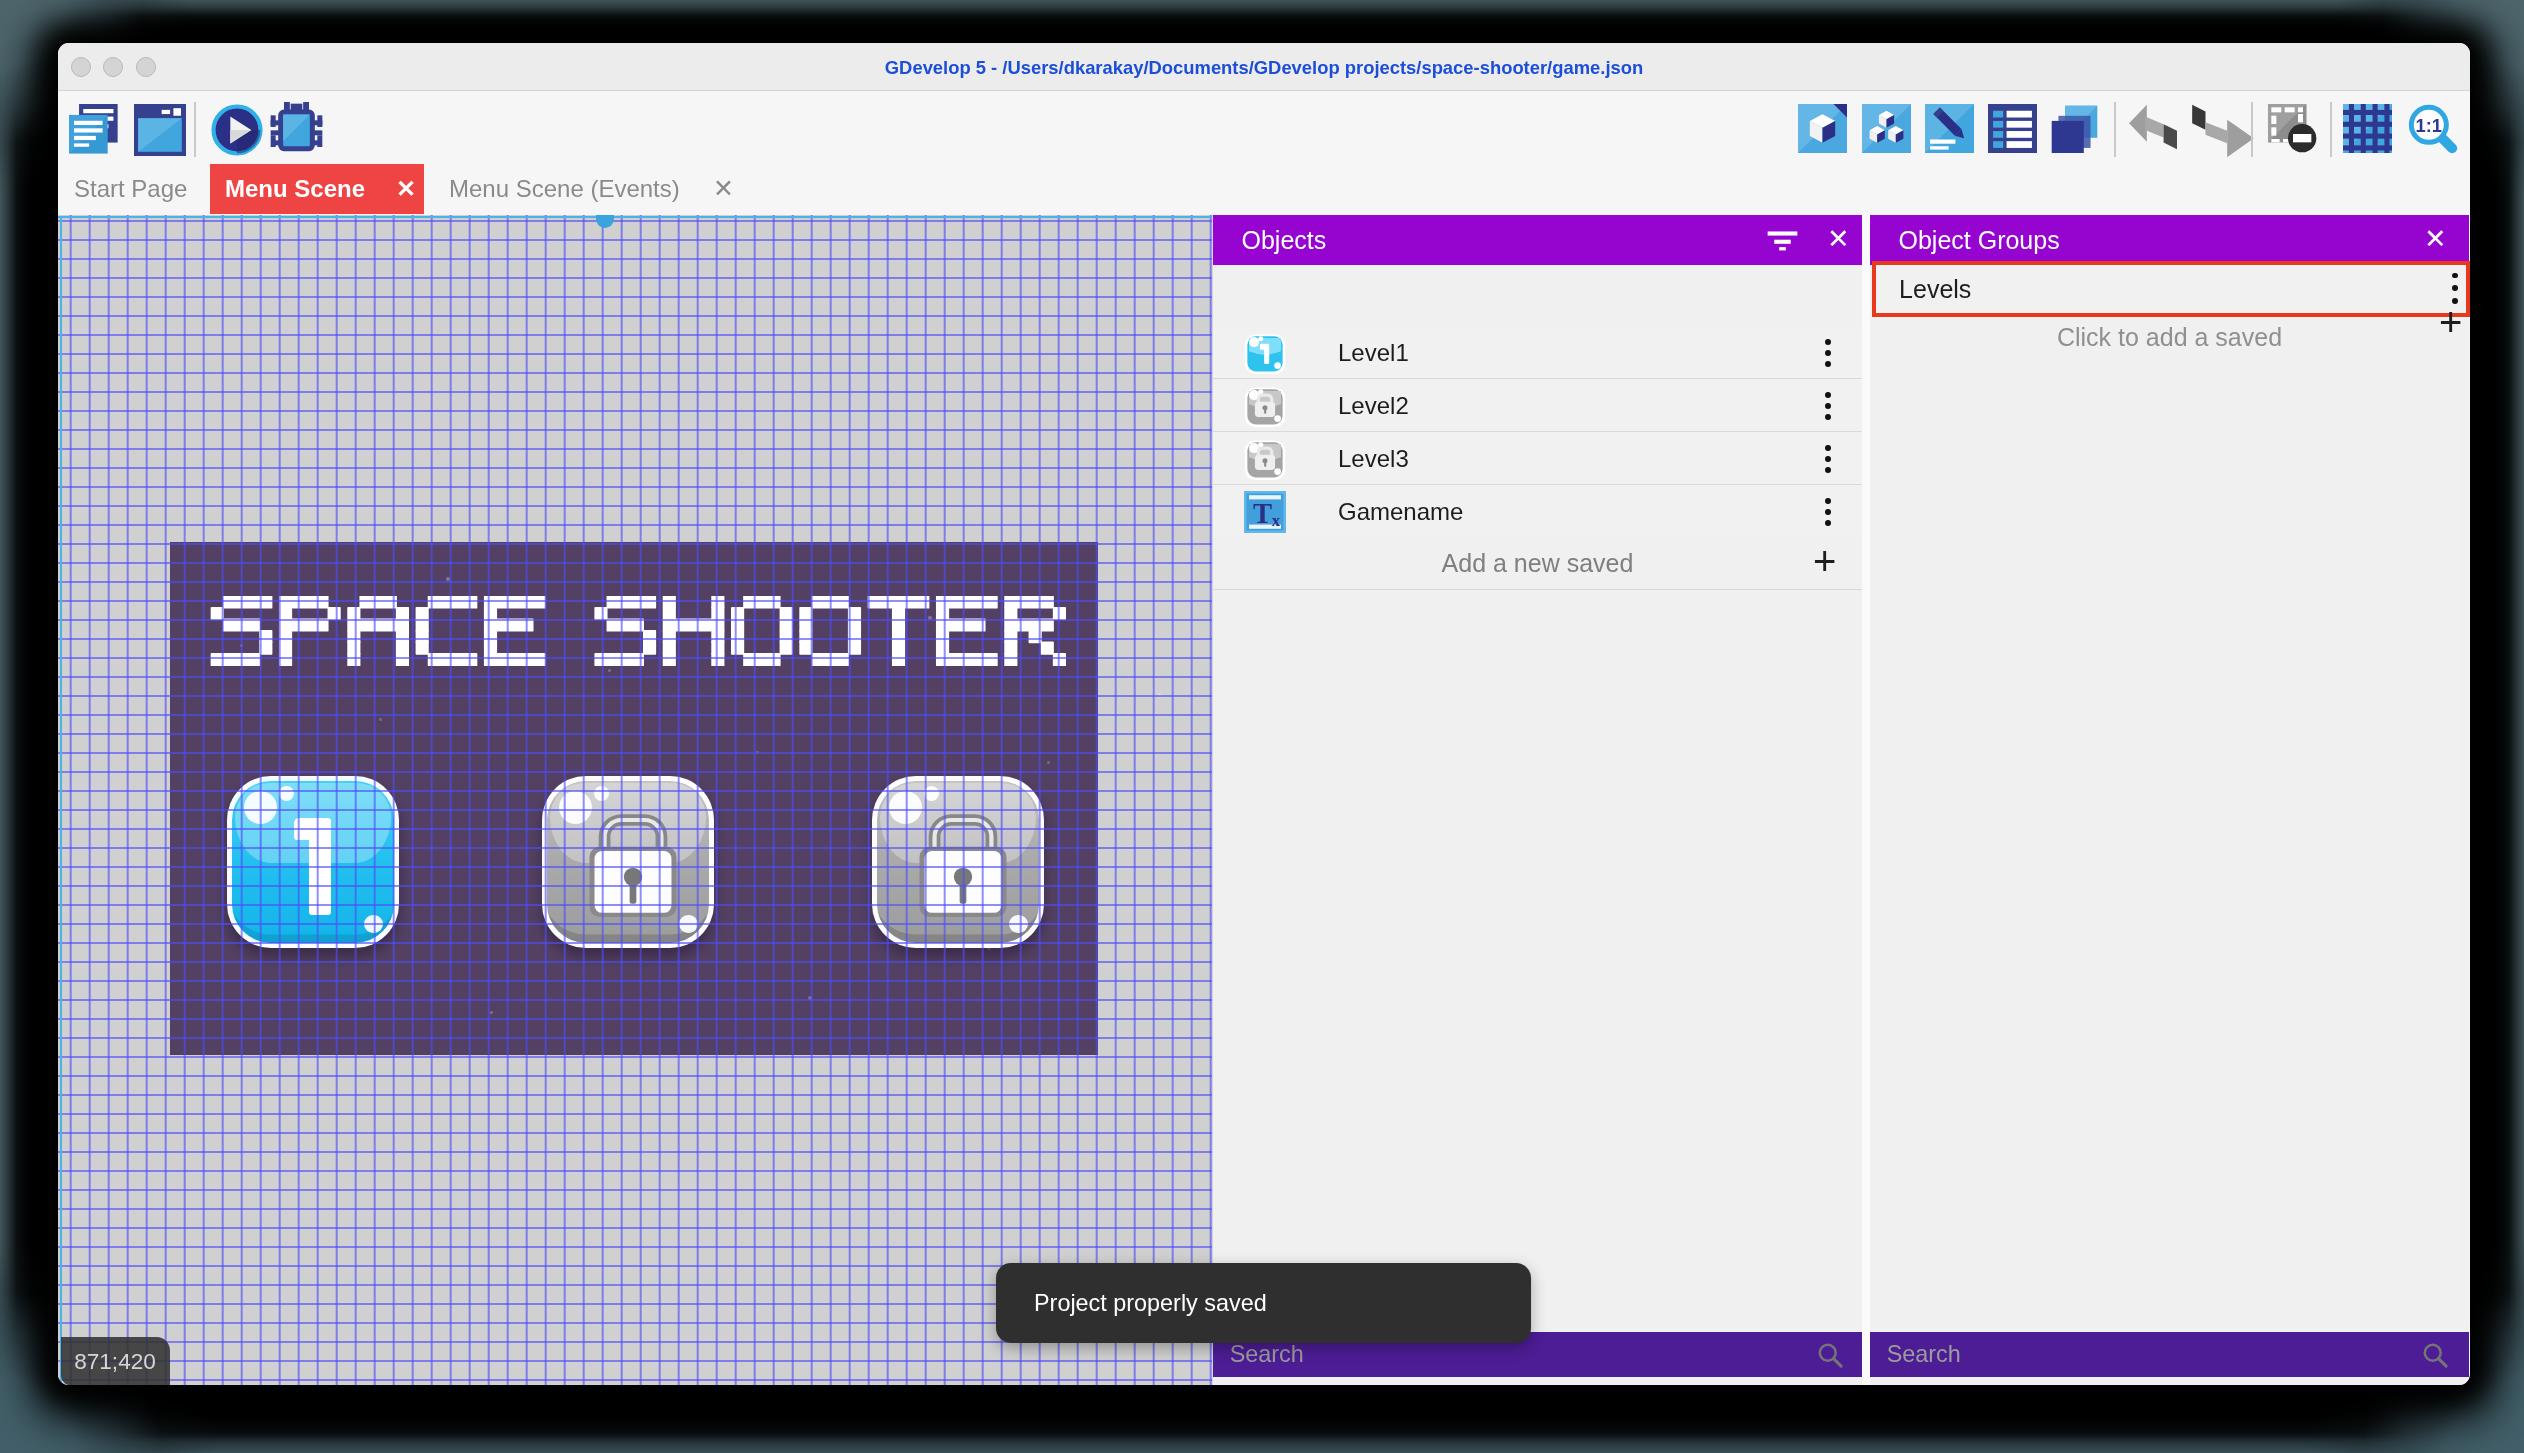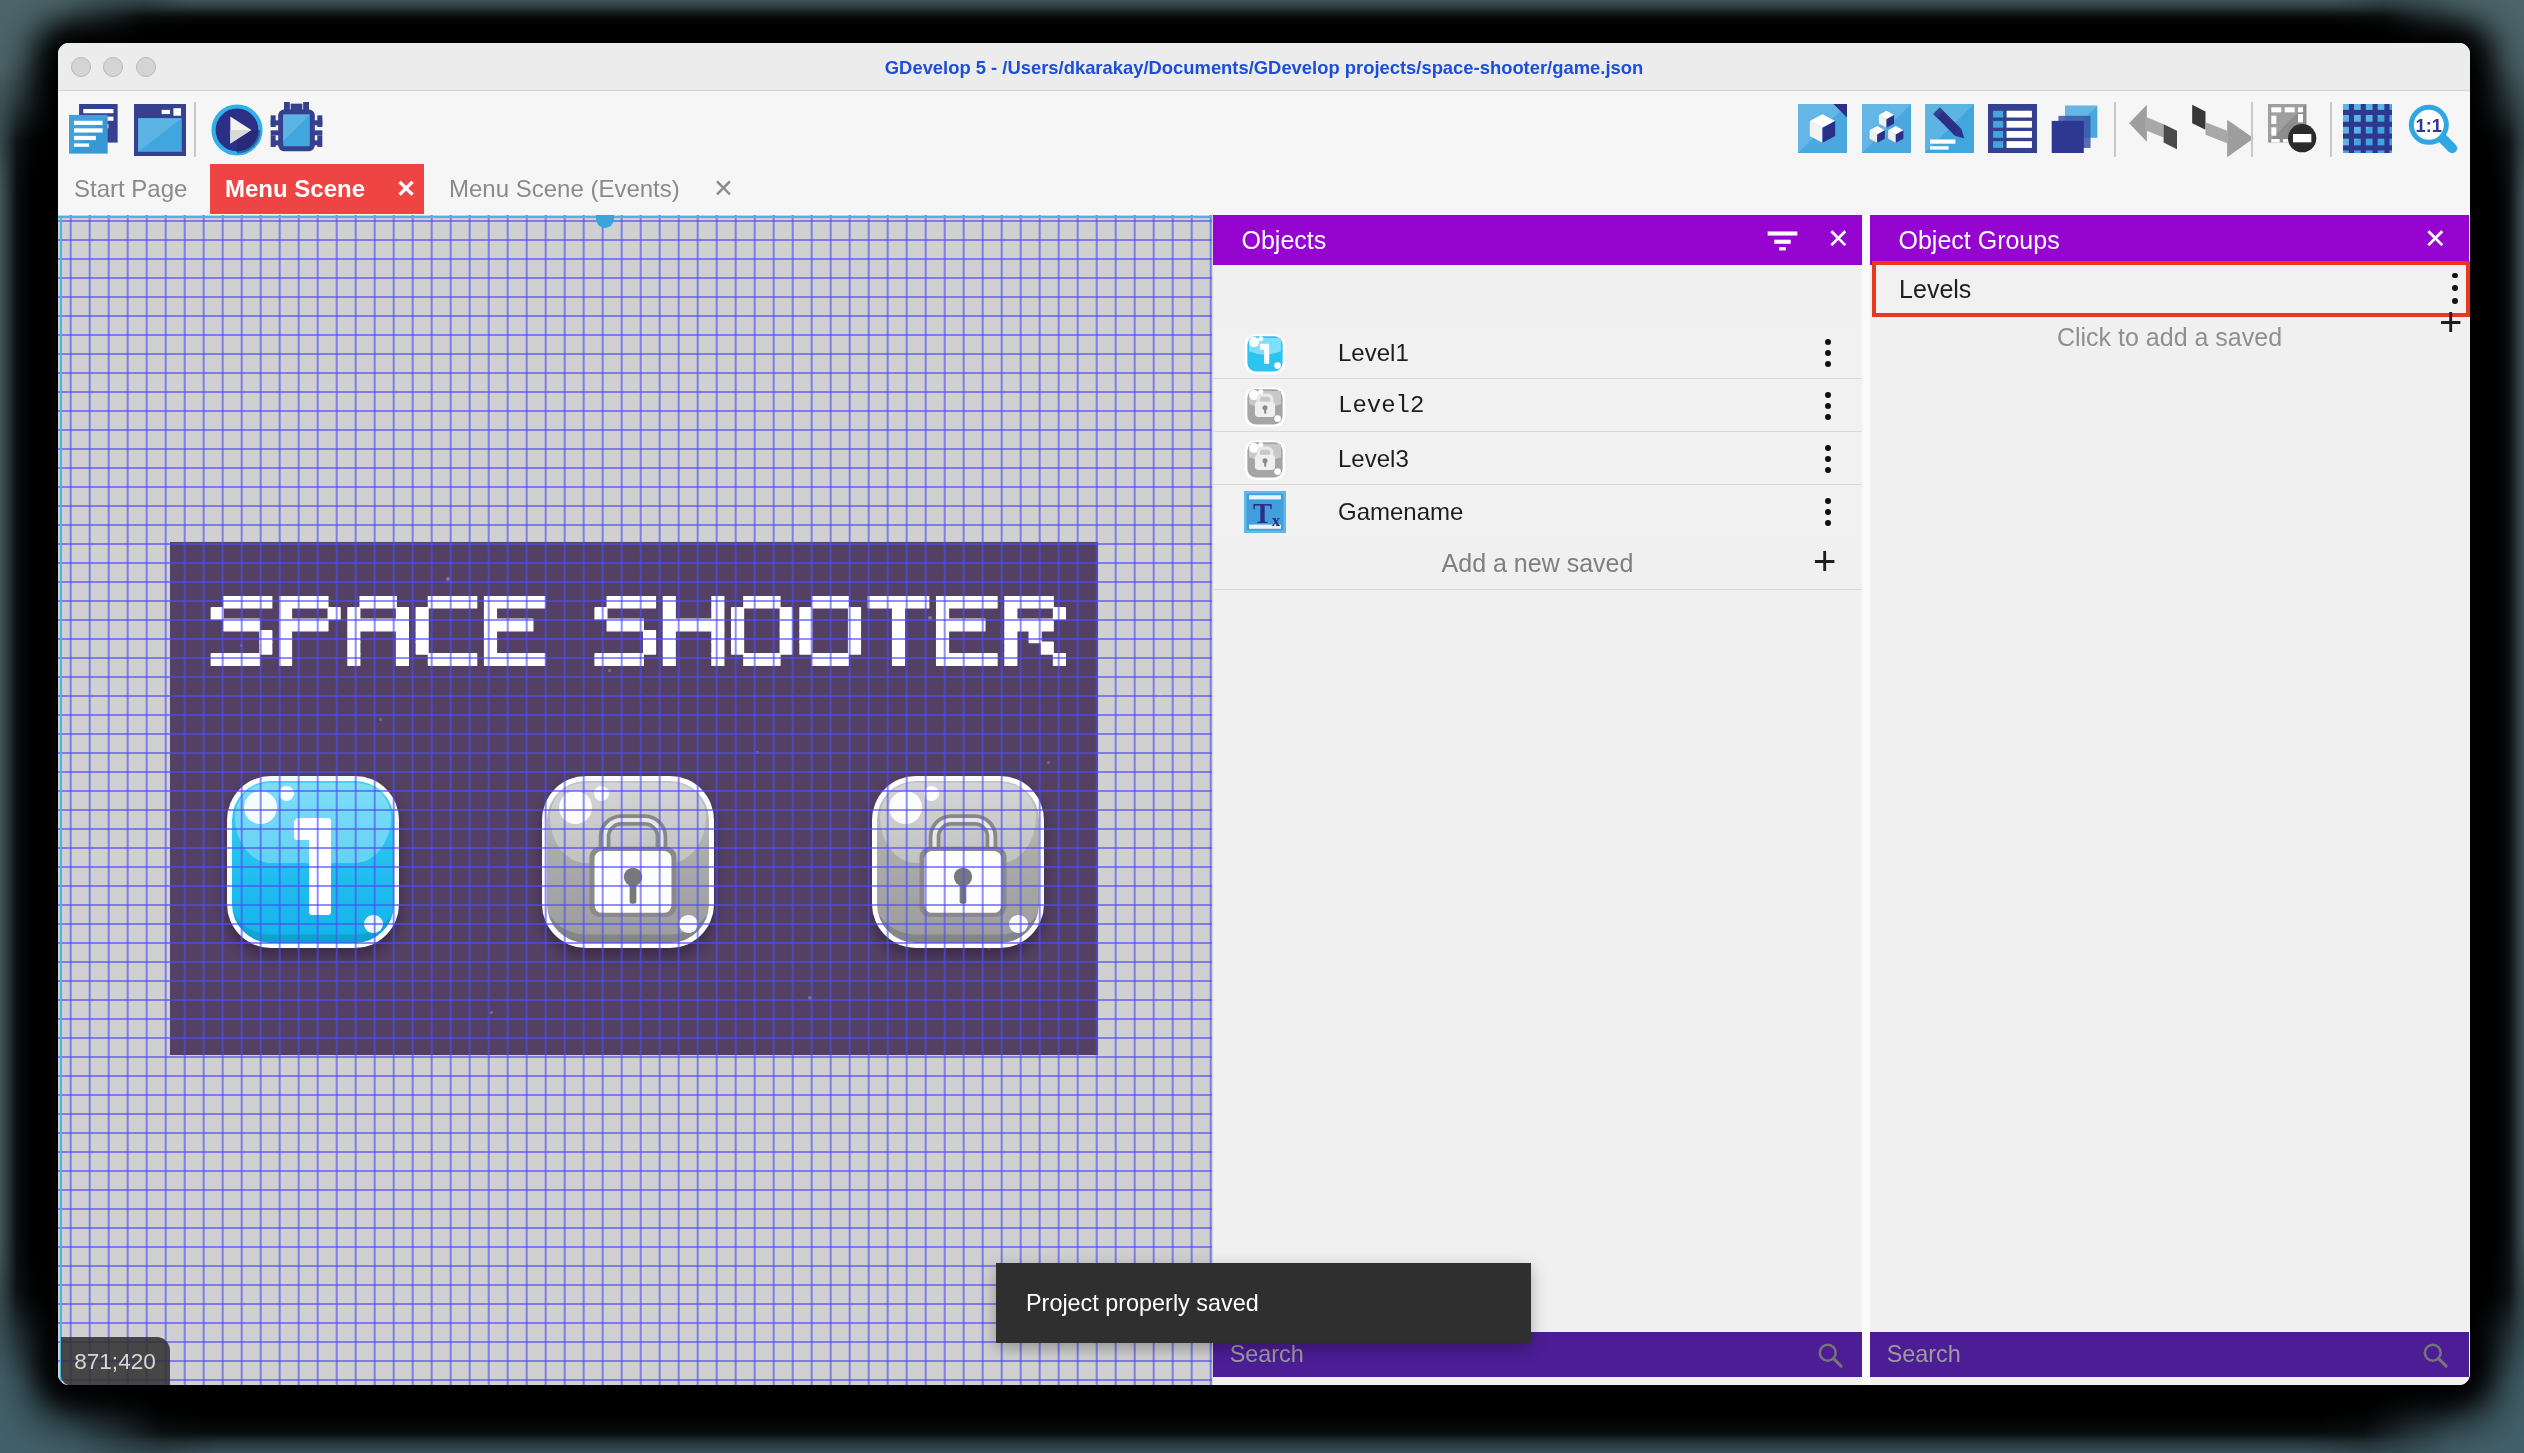--- a/index.html
+++ b/index.html
@@ -57,22 +57,22 @@
 .addlabel { position:absolute; left:0; width:100%; text-align:center; font-size:25px; color:#7f7f7f; }
 .searchrow { position:absolute; left:0; bottom:8px; width:100%; height:45px; background:#4c1d95; }
 .searchrow .ph { position:absolute; left:16.7px; top:0; line-height:45px; font-size:23.4px; color:#9c9c9c; }
 #gutter { position:absolute; left:1804px; top:0; width:8.4px; height:1170px; background:#fafafa; }
 #ogpanel { position:absolute; left:1812px; top:0; width:599px; height:1170px; background:#f0f0f0; }
 #levelsrow { position:absolute; left:1.7px; top:46px; width:598px; height:56px; border:4.2px solid #e8391f; background:#f1f1f1; }
 #levelsrow .lbl { position:absolute; left:23.4px; top:0; line-height:48px; font-size:25px; color:#1d1d1d; }
 #clickadd { position:absolute; left:0; top:95px; width:100%; height:54px; }
 #clickadd .lbl { position:absolute; left:0; width:100%; text-align:center; line-height:54px; font-size:25px; color:#8f8f8f; }
 .plus { position:absolute; font-size:40px; font-weight:normal; color:#1d1d1d; }
-#toast { position:absolute; left:938px; top:1220px; width:535px; height:80px; background:#2f2f2f; border-radius:0;
-  color:#fff; font-size:23.4px; line-height:80px; padding-left:30px; z-index:50; box-shadow:0 5px 15px rgba(0,0,0,0.3); }
+#toast { position:absolute; left:938px; top:1220px; width:535px; height:80px; background:#2f2f2f; border-radius:15px;
+  color:#fff; font-size:23.4px; line-height:80px; padding-left:38px; z-index:50; box-shadow:0 5px 15px rgba(0,0,0,0.3); }
 .icon { position:absolute; }
 svg { display:block; }
 .gbtn { position:absolute; top:229px; width:189px; height:189px; }
 .gb1, .gb2 { position:absolute; width:172px; height:172px; left:8.4px; top:5px; border-radius:44px;
   border:5.9px solid rgba(255,255,255,0.97); box-shadow:0 8.4px 11.7px rgba(20,10,30,0.35); }
 .gb1 { background:linear-gradient(to bottom, #49d0f5 0%, #25c1f0 45%, #12b4e9 100%); box-shadow:inset 0 -13.4px 0 -5px rgba(0,40,70,0.14), 0 8.4px 11.7px rgba(20,10,30,0.35); }
 .gb2 { background:linear-gradient(to bottom, #c4c4c4 0%, #ababab 45%, #9c9c9c 100%); box-shadow:inset 0 -13.4px 0 -5px rgba(30,30,30,0.18), 0 8.4px 11.7px rgba(20,10,30,0.35); }
 .shine1 { position:absolute; left:2.5px; top:1.7px; width:156px; height:80px; border-radius:37px 37px 39px 39px / 37px 37px 50px 50px; background:rgba(255,255,255,0.30); }
 .shine2 { position:absolute; left:2.5px; top:1.7px; width:156px; height:80px; border-radius:37px 37px 39px 39px / 37px 37px 50px 50px; background:rgba(255,255,255,0.30); }
 .bub { position:absolute; border-radius:50%; background:rgba(255,255,255,0.92); }
@@ -437,21 +437,21 @@
           <rect x="4" y="5" width="42" height="42" rx="10" fill="#a5a5a5"></rect>
           <path d="M6,7 h38 v16 q-20,8 -38,0 Z" fill="#c8c8c8"></path>
           <circle cx="12" cy="12" r="6" fill="#fff"></circle>
             <circle cx="20" cy="8" r="3" fill="#fff"></circle>
             <circle cx="40" cy="40" r="4" fill="#fff"></circle>
           <rect x="17" y="12" width="16" height="12" rx="5" fill="none" stroke="#e9e9e9" stroke-width="4"></rect>
           <rect x="13" y="20" width="24" height="18" rx="4" fill="#efefef"></rect>
           <circle cx="25" cy="27" r="3" fill="#8a8a8a"></circle>
             <rect x="24" y="28" width="2.5" height="6" fill="#8a8a8a"></rect>
         </svg>
-        <span class="rowlabel" style="line-height:53px;font-family:Liberation Mono, monospace;">Level2</span>
+        <span class="rowlabel" style="line-height:53px;">Level2</span>
         <div class="dots" style="left:612px; top:13.4px;"></div>
           <div class="dots" style="left:612px; top:24px;"></div>
           <div class="dots" style="left:612px; top:35px;"></div>
       </div>
       <div class="row" style="top:217px; height:53px;">
         <svg class="icon" style="left:31px; top:5.9px;" width="42" height="42" viewBox="0 0 50 50">
           <rect x="1" y="3" width="48" height="47" rx="12" fill="#fff"></rect>
           <rect x="4" y="5" width="42" height="42" rx="10" fill="#a5a5a5"></rect>
           <path d="M6,7 h38 v16 q-20,8 -38,0 Z" fill="#c8c8c8"></path>
           <circle cx="12" cy="12" r="6" fill="#fff"></circle>

